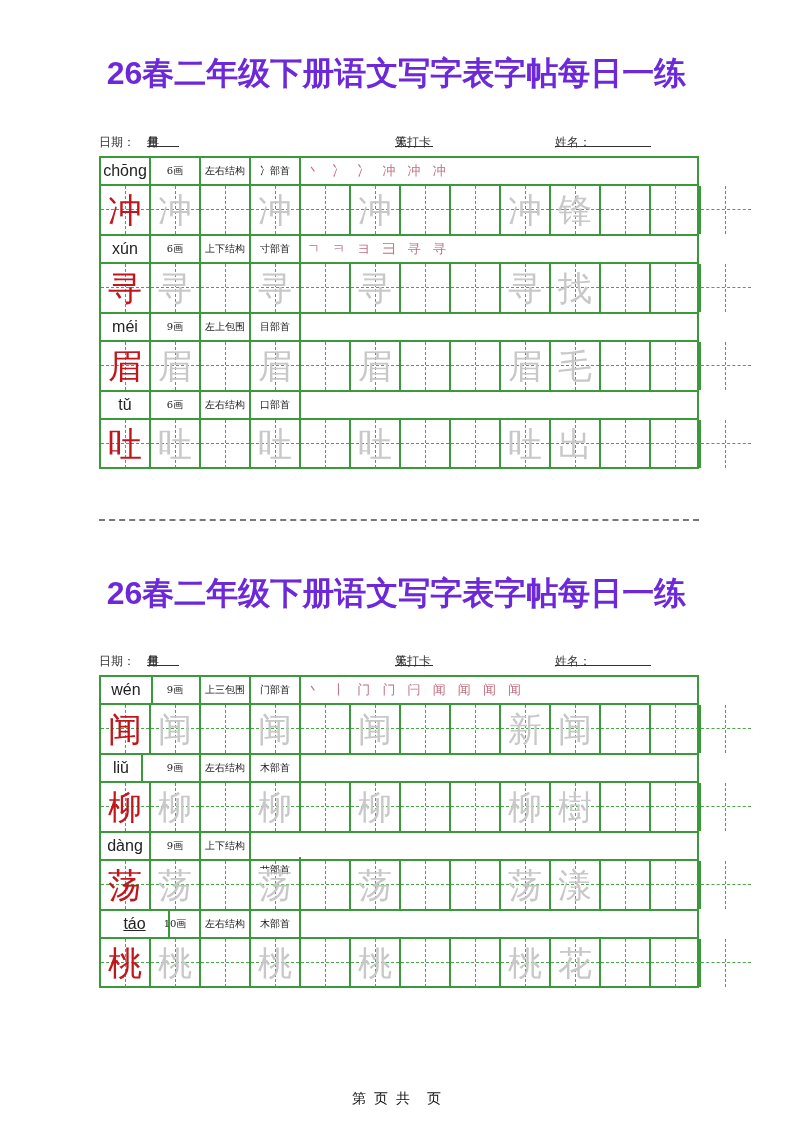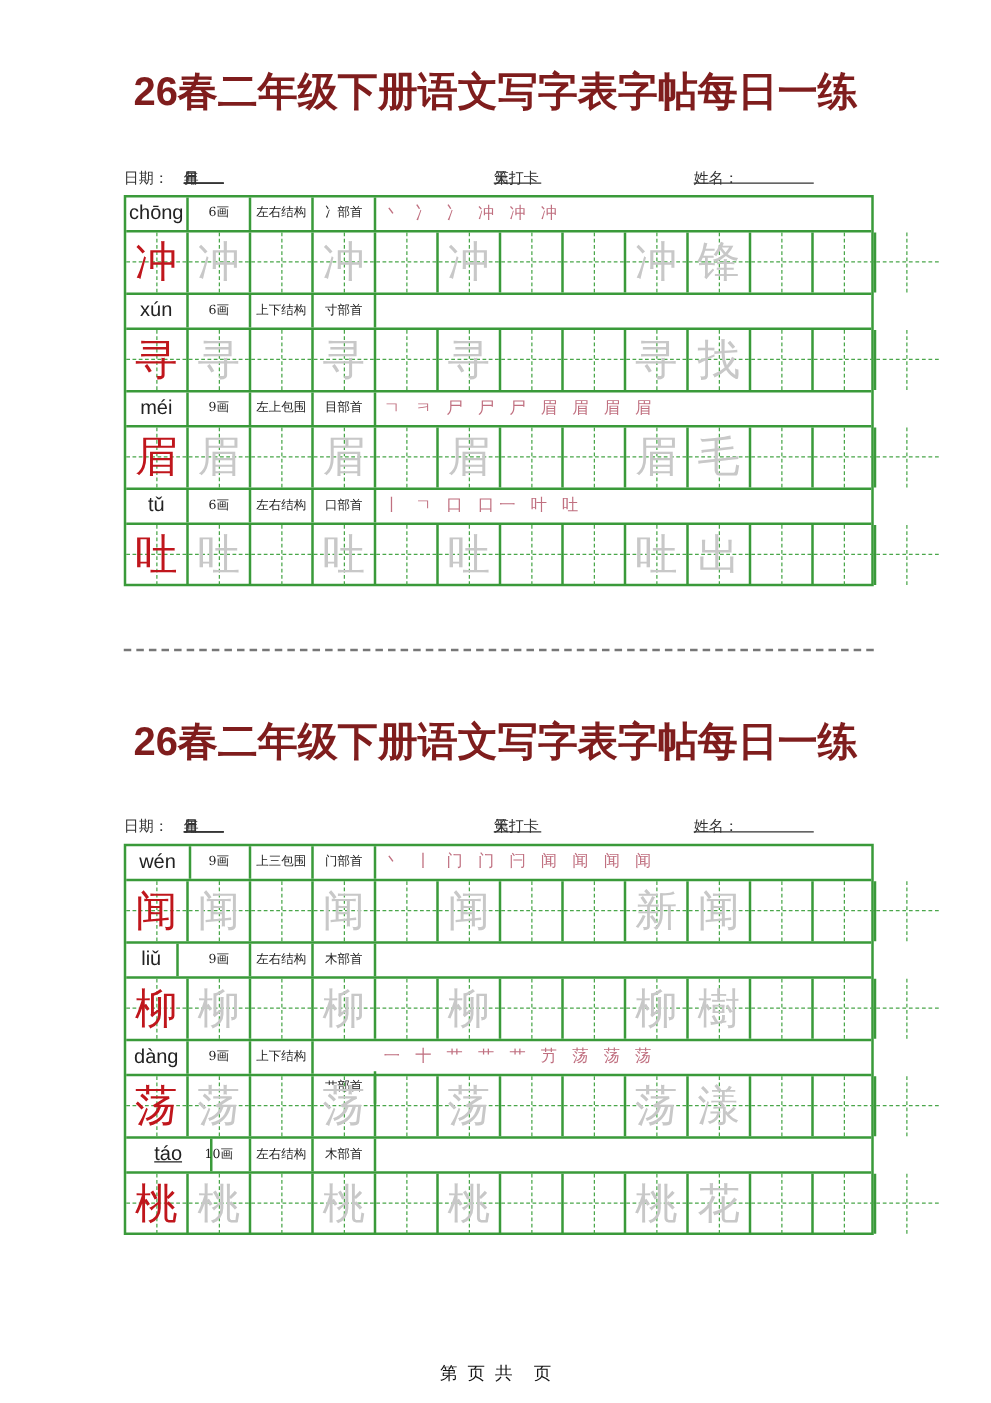--- a/index.html
+++ b/index.html
@@ -1,20 +1,20 @@
 <!DOCTYPE html>
 <html><head>
 <meta charset="utf-8">
 <style>
   html, body { margin: 0; padding: 0; background: #ffffff; }
   body { width: 793px; height: 1122px; position: relative; overflow: hidden;
          font-family: "DejaVu Sans", "Liberation Sans", sans-serif; color: #111; }
   .title { position: absolute; left: 0; width: 793px; text-align: center;
            font-family: "Liberation Sans", "DejaVu Sans", sans-serif;
-           font-weight: bold; font-size: 32px; letter-spacing: 0px; color: #7f1d1d; }
+           font-weight: bold; font-size: 32px; letter-spacing: 0px; color: #6d28d9; }
   .meta { position: absolute; left: 99px; width: 600px; height: 18px;
           font-family: "DejaVu Serif", serif; font-size: 12px; color: #333; }
   .meta span { position: absolute; top: 0; white-space: nowrap; }
   .blank { display: inline-block; border-bottom: 1px solid #333; height: 12px; vertical-align: bottom; }
   .grid { position: absolute; left: 99px; width: 600px; border: 2px solid #3a9a3a; box-sizing: border-box; }
   .group { position: relative; }
   .info-row { position: relative; height: 28px; border-bottom: 2px solid #3a9a3a; box-sizing: border-box; }
   .info-cell { position: absolute; top: 0; height: 26px; line-height: 26px; text-align: center;
                border-right: 2px solid #3a9a3a; box-sizing: border-box; font-size: 10px; color: #222;
                font-family: "DejaVu Serif", serif; }
@@ -87,20 +87,21 @@
         <div class="cell" style="left: 550px;"><div class="h"></div><div class="v"></div><span class="g"></span></div>
         <div class="cell" style="left: 600px;"><div class="h"></div><div class="v"></div><span class="g"></span></div>
       </div>
     </div>
     <div class="group">
       <div class="info-row">
         <div class="info-cell pinyin" style="left: 0px; width: 50px;">xún</div>
         <div class="info-cell" style="left: 50px; width: 50px;">6画</div>
         <div class="info-cell" style="left: 100px; width: 50px;">上下结构</div>
         <div class="info-cell" style="left: 150px; width: 50px;">寸部首</div>
+        <div class="strokes">ㄱ ㅋ ヨ 彐 寻 寻</div>
       </div>
       <div class="char-row">
         <div class="cell main" style="left: 0px;"><div class="h"></div><div class="v"></div><span class="g">寻</span></div>
         <div class="cell" style="left: 50px;"><div class="h"></div><div class="v"></div><span class="g">寻</span></div>
         <div class="cell" style="left: 100px;"><div class="h"></div><div class="v"></div><span class="g"></span></div>
         <div class="cell" style="left: 150px;"><div class="h"></div><div class="v"></div><span class="g">寻</span></div>
         <div class="cell" style="left: 200px;"><div class="h"></div><div class="v"></div><span class="g"></span></div>
         <div class="cell" style="left: 250px;"><div class="h"></div><div class="v"></div><span class="g">寻</span></div>
         <div class="cell" style="left: 300px;"><div class="h"></div><div class="v"></div><span class="g"></span></div>
         <div class="cell" style="left: 350px;"><div class="h"></div><div class="v"></div><span class="g"></span></div>
@@ -110,21 +111,20 @@
         <div class="cell" style="left: 550px;"><div class="h"></div><div class="v"></div><span class="g"></span></div>
         <div class="cell" style="left: 600px;"><div class="h"></div><div class="v"></div><span class="g"></span></div>
       </div>
     </div>
     <div class="group">
       <div class="info-row">
         <div class="info-cell pinyin" style="left: 0px; width: 50px;">méi</div>
         <div class="info-cell" style="left: 50px; width: 50px;">9画</div>
         <div class="info-cell" style="left: 100px; width: 50px;">左上包围</div>
         <div class="info-cell" style="left: 150px; width: 50px;">目部首</div>
-        <div class="strokes">ㄱ ㅋ 尸 尸 尸 眉 眉 眉 眉</div>
       </div>
       <div class="char-row">
         <div class="cell main" style="left: 0px;"><div class="h"></div><div class="v"></div><span class="g">眉</span></div>
         <div class="cell" style="left: 50px;"><div class="h"></div><div class="v"></div><span class="g">眉</span></div>
         <div class="cell" style="left: 100px;"><div class="h"></div><div class="v"></div><span class="g"></span></div>
         <div class="cell" style="left: 150px;"><div class="h"></div><div class="v"></div><span class="g">眉</span></div>
         <div class="cell" style="left: 200px;"><div class="h"></div><div class="v"></div><span class="g"></span></div>
         <div class="cell" style="left: 250px;"><div class="h"></div><div class="v"></div><span class="g">眉</span></div>
         <div class="cell" style="left: 300px;"><div class="h"></div><div class="v"></div><span class="g"></span></div>
         <div class="cell" style="left: 350px;"><div class="h"></div><div class="v"></div><span class="g"></span></div>
@@ -134,21 +134,20 @@
         <div class="cell" style="left: 550px;"><div class="h"></div><div class="v"></div><span class="g"></span></div>
         <div class="cell" style="left: 600px;"><div class="h"></div><div class="v"></div><span class="g"></span></div>
       </div>
     </div>
     <div class="group">
       <div class="info-row">
         <div class="info-cell pinyin" style="left: 0px; width: 50px;">tǔ</div>
         <div class="info-cell" style="left: 50px; width: 50px;">6画</div>
         <div class="info-cell" style="left: 100px; width: 50px;">左右结构</div>
         <div class="info-cell" style="left: 150px; width: 50px;">口部首</div>
-        <div class="strokes">丨 ㄱ 口 口一 叶 吐</div>
       </div>
       <div class="char-row">
         <div class="cell main" style="left: 0px;"><div class="h"></div><div class="v"></div><span class="g">吐</span></div>
         <div class="cell" style="left: 50px;"><div class="h"></div><div class="v"></div><span class="g">吐</span></div>
         <div class="cell" style="left: 100px;"><div class="h"></div><div class="v"></div><span class="g"></span></div>
         <div class="cell" style="left: 150px;"><div class="h"></div><div class="v"></div><span class="g">吐</span></div>
         <div class="cell" style="left: 200px;"><div class="h"></div><div class="v"></div><span class="g"></span></div>
         <div class="cell" style="left: 250px;"><div class="h"></div><div class="v"></div><span class="g">吐</span></div>
         <div class="cell" style="left: 300px;"><div class="h"></div><div class="v"></div><span class="g"></span></div>
         <div class="cell" style="left: 350px;"><div class="h"></div><div class="v"></div><span class="g"></span></div>
@@ -234,21 +233,20 @@
         <div class="cell" style="left: 550px;"><div class="h"></div><div class="v"></div><span class="g"></span></div>
         <div class="cell" style="left: 600px;"><div class="h"></div><div class="v"></div><span class="g"></span></div>
       </div>
     </div>
     <div class="group">
       <div class="info-row">
         <div class="info-cell pinyin" style="left: 0px; width: 50px;">dàng</div>
         <div class="info-cell" style="left: 50px; width: 50px;">9画</div>
         <div class="info-cell" style="left: 100px; width: 50px;">上下结构</div>
         <div class="info-cell" style="left: 150px; width: 50px; margin-top: 24px;">艹部首</div>
-        <div class="strokes">一 十 艹 艹 艹 芀 荡 荡 荡</div>
       </div>
       <div class="char-row">
         <div class="cell main" style="left: 0px;"><div class="h"></div><div class="v"></div><span class="g">荡</span></div>
         <div class="cell" style="left: 50px;"><div class="h"></div><div class="v"></div><span class="g">荡</span></div>
         <div class="cell" style="left: 100px;"><div class="h"></div><div class="v"></div><span class="g"></span></div>
         <div class="cell" style="left: 150px;"><div class="h"></div><div class="v"></div><span class="g">荡</span></div>
         <div class="cell" style="left: 200px;"><div class="h"></div><div class="v"></div><span class="g"></span></div>
         <div class="cell" style="left: 250px;"><div class="h"></div><div class="v"></div><span class="g">荡</span></div>
         <div class="cell" style="left: 300px;"><div class="h"></div><div class="v"></div><span class="g"></span></div>
         <div class="cell" style="left: 350px;"><div class="h"></div><div class="v"></div><span class="g"></span></div>

